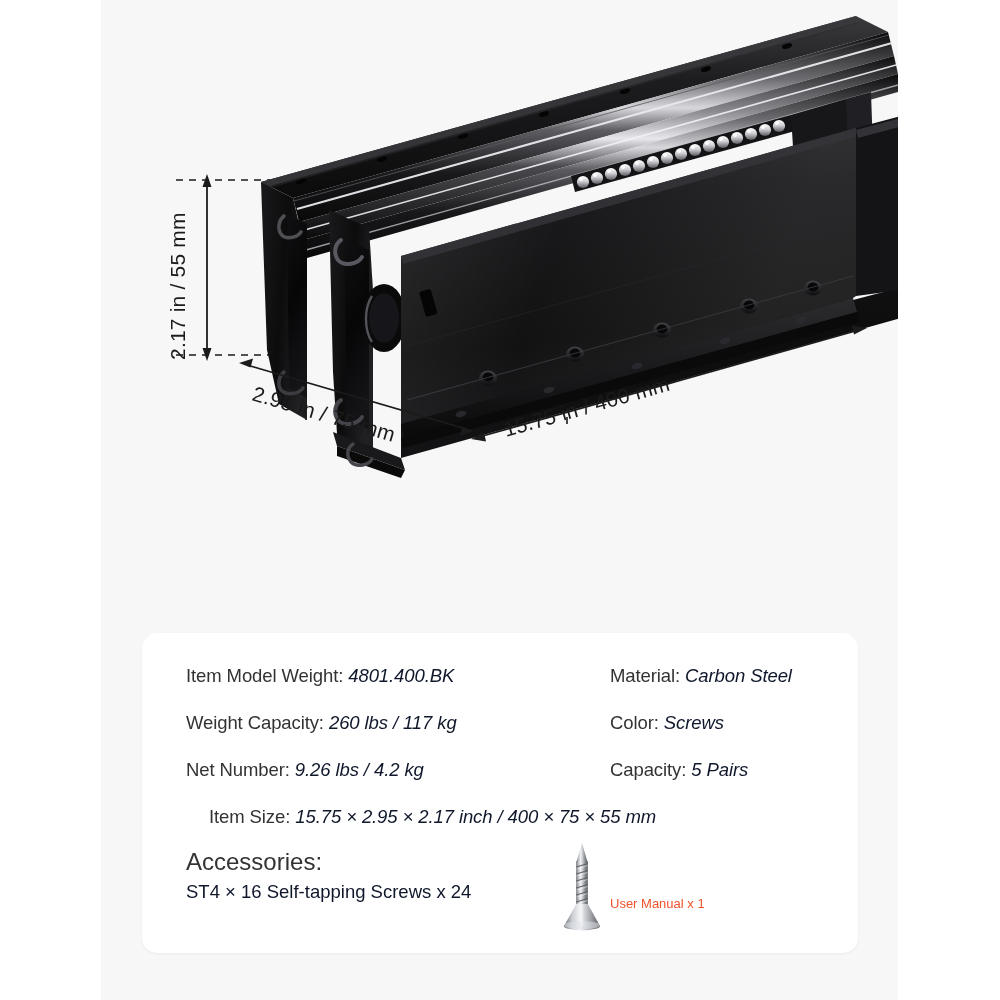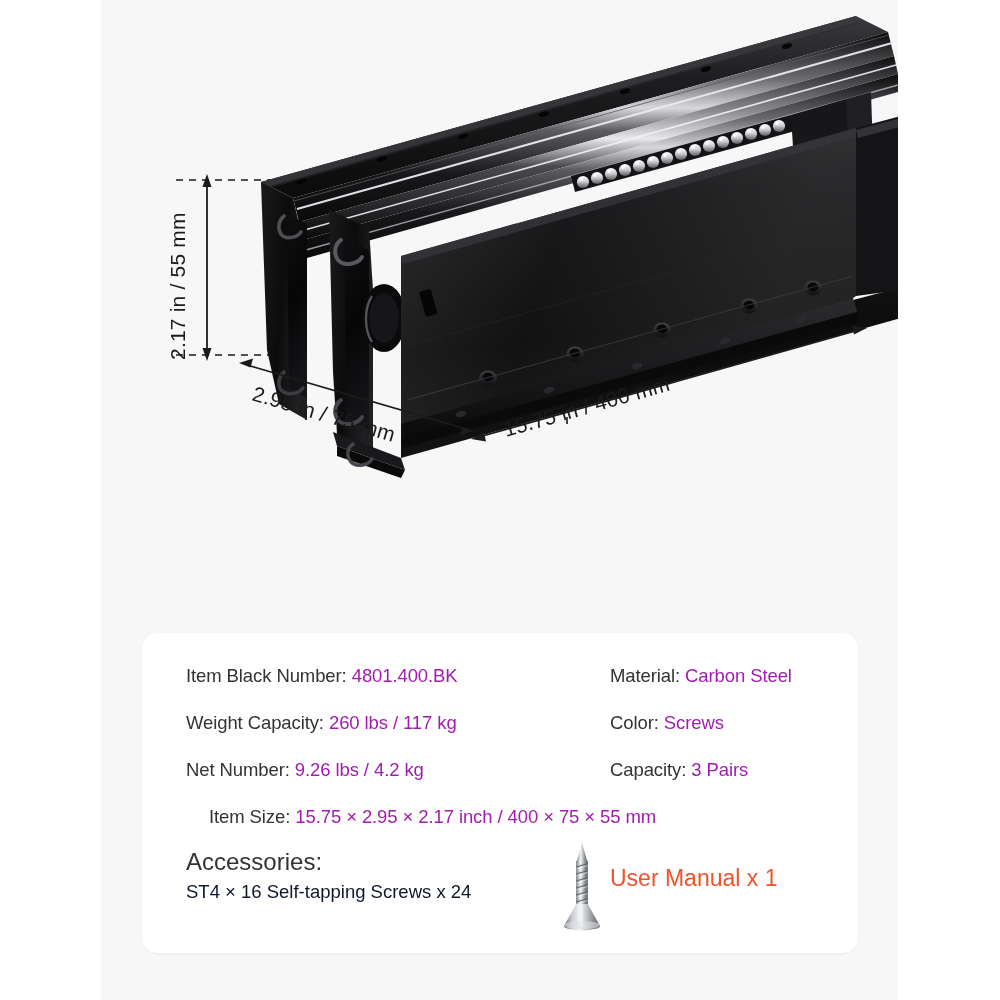--- a/index.html
+++ b/index.html
@@ -31,32 +31,32 @@
   }
   .spec-rows{position:absolute;left:44px;top:32px;width:640px;}
   .spec-row{position:relative;height:47px;}
   .spec-line{
     position:absolute;top:0;
     font-size:18.5px;color:#333333;white-space:nowrap;letter-spacing:-0.1px;
   }
   .spec-line.col-left{left:0;}
   .spec-line.col-right{left:424px;}
   .spec-line.wide{left:0;margin-left:23px;}
-  .val{color:#a21caf;}
+  .val{color:#0f172a;font-style:italic;}
 
   
   .acc-block{position:absolute;left:44px;top:215px;width:640px;height:80px;}
   .acc-label{
     position:absolute;left:0;top:0;font-size:24px;color:#333333;white-space:nowrap;
   }
   .acc-screws{
     position:absolute;left:0;top:33px;font-size:18.5px;color:#0f172a;white-space:nowrap;
   }
   .acc-manual{
-    position:absolute;left:424px;top:17px;font-size:23px;color:#f0522a;white-space:nowrap;
+    position:absolute;left:424px;top:48px;font-size:13px;color:#f0522a;white-space:nowrap;
   }
   .screw-icon{position:absolute;left:374px;top:-8px;width:44px;height:96px;}
   .screw-icon svg{display:block;}
 
   
   .dim-txt{
     font-family:"Liberation Sans","DejaVu Sans",sans-serif;
     font-size:21px;fill:#1b1b1b;letter-spacing:0.2px;
   }
 </style>
@@ -315,21 +315,21 @@
       <text class="dim-txt" transform="translate(150,400) rotate(16.5)">2.95 in / 75 mm</text>
       <text class="dim-txt" transform="translate(405,437) rotate(-15.8)">15.75 in / 400 mm</text>
     </svg>
   </div>
 
   <div class="spec-card">
     <div class="spec-rows">
 
       <div class="spec-row">
         <div class="spec-line col-left">
-          <span>Item Black Number:</span>
+          <span>Item Model Weight:</span>
           <span class="val">4801.400.BK</span>
         </div>
         <div class="spec-line col-right">
           <span>Material:</span>
           <span class="val">Carbon Steel</span>
         </div>
       </div>
 
       <div class="spec-row">
         <div class="spec-line col-left">
@@ -342,21 +342,21 @@
         </div>
       </div>
 
       <div class="spec-row">
         <div class="spec-line col-left">
           <span>Net Number:</span>
           <span class="val">9.26 lbs / 4.2 kg</span>
         </div>
         <div class="spec-line col-right">
           <span>Capacity:</span>
-          <span class="val">3 Pairs</span>
+          <span class="val">5 Pairs</span>
         </div>
       </div>
 
       <div class="spec-row">
         <div class="spec-line wide">
           <span>Item Size:</span>
           <span class="val">15.75 × 2.95 × 2.17 inch / 400 × 75 × 55 mm</span>
         </div>
       </div>
 

